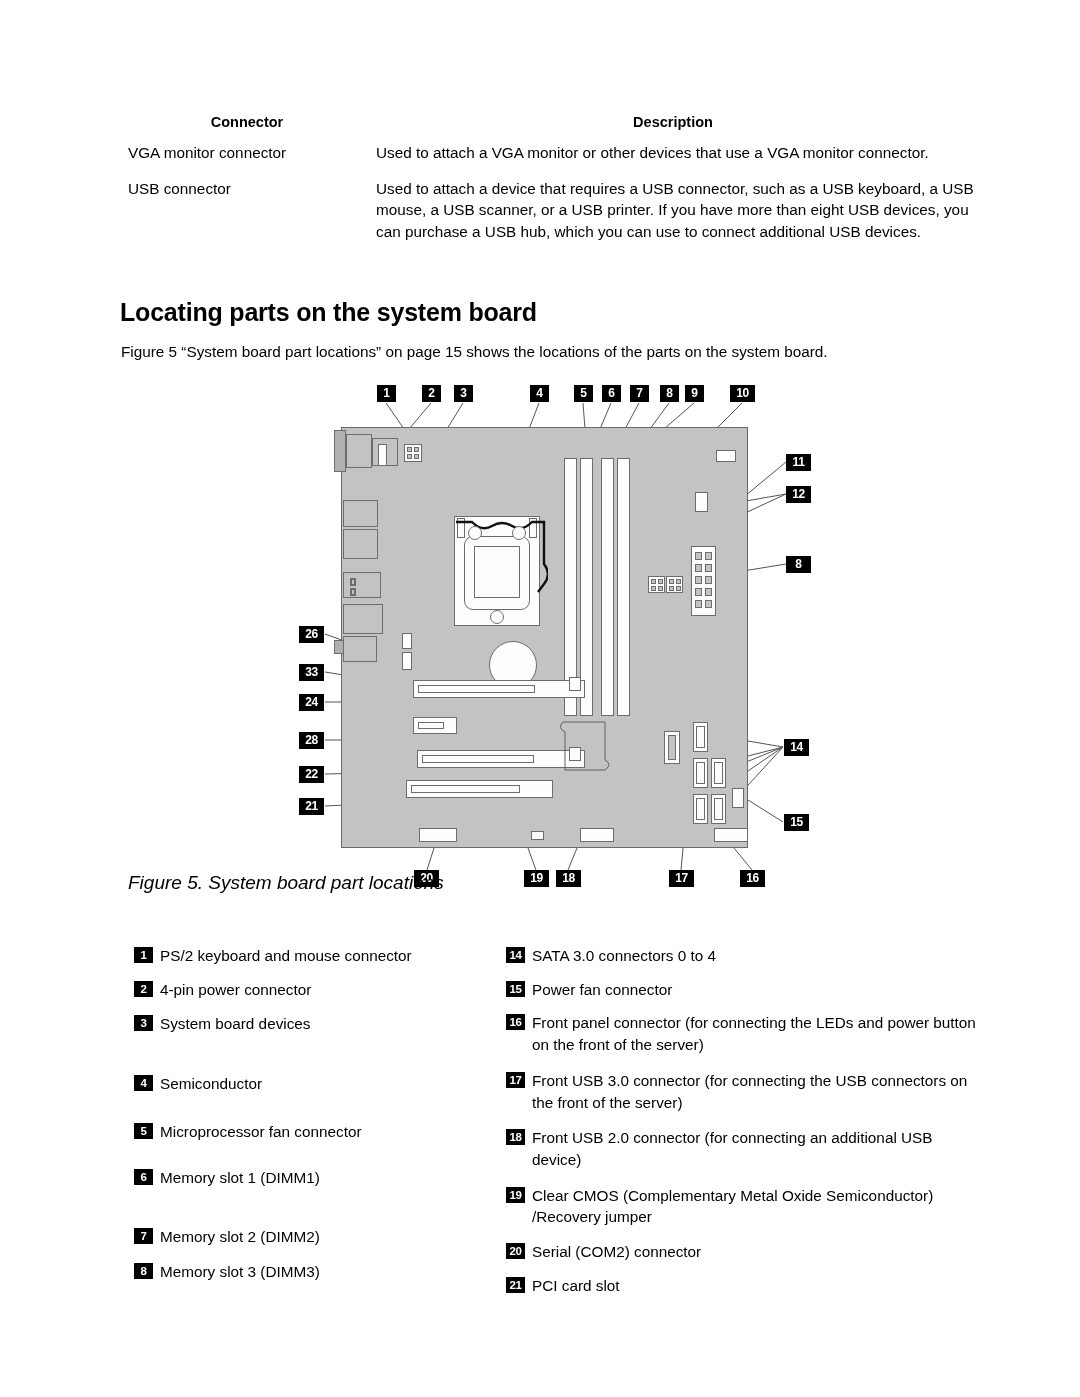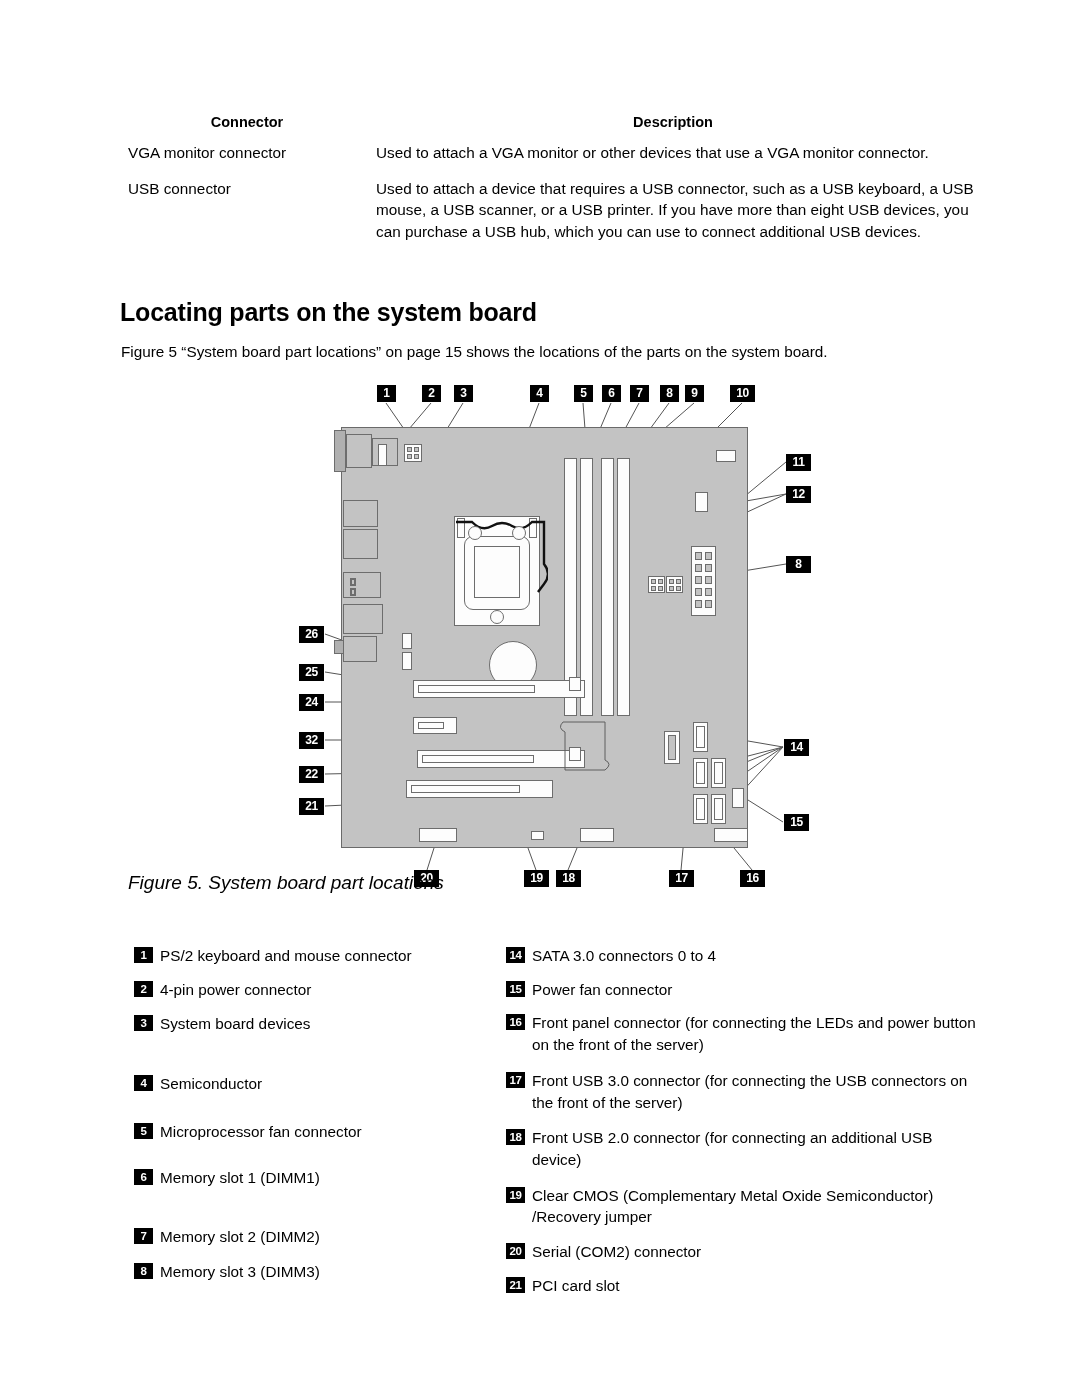--- a/index.html
+++ b/index.html
@@ -346,23 +346,23 @@
     <div class="badge" style="left:685px; top:13px;">9</div>
     <div class="badge wide" style="left:730px; top:13px;">10</div>
 
     <div class="badge wide" style="left:786px; top:82px;">11</div>
     <div class="badge wide" style="left:786px; top:114px;">12</div>
     <div class="badge wide" style="left:786px; top:184px;">8</div>
     <div class="badge wide" style="left:784px; top:367px;">14</div>
     <div class="badge wide" style="left:784px; top:442px;">15</div>
 
     <div class="badge wide" style="left:299px; top:254px;">26</div>
-    <div class="badge wide" style="left:299px; top:292px;">25</div>
+    <div class="badge wide" style="left:299px; top:292px;">33</div>
     <div class="badge wide" style="left:299px; top:322px;">24</div>
-    <div class="badge wide" style="left:299px; top:360px;">32</div>
+    <div class="badge wide" style="left:299px; top:360px;">28</div>
     <div class="badge wide" style="left:299px; top:394px;">22</div>
     <div class="badge wide" style="left:299px; top:426px;">21</div>
 
     <div class="badge wide" style="left:414px; top:498px;">20</div>
     <div class="badge wide" style="left:524px; top:498px;">19</div>
     <div class="badge wide" style="left:556px; top:498px;">18</div>
     <div class="badge wide" style="left:669px; top:498px;">17</div>
     <div class="badge wide" style="left:740px; top:498px;">16</div>
 
   </div>

